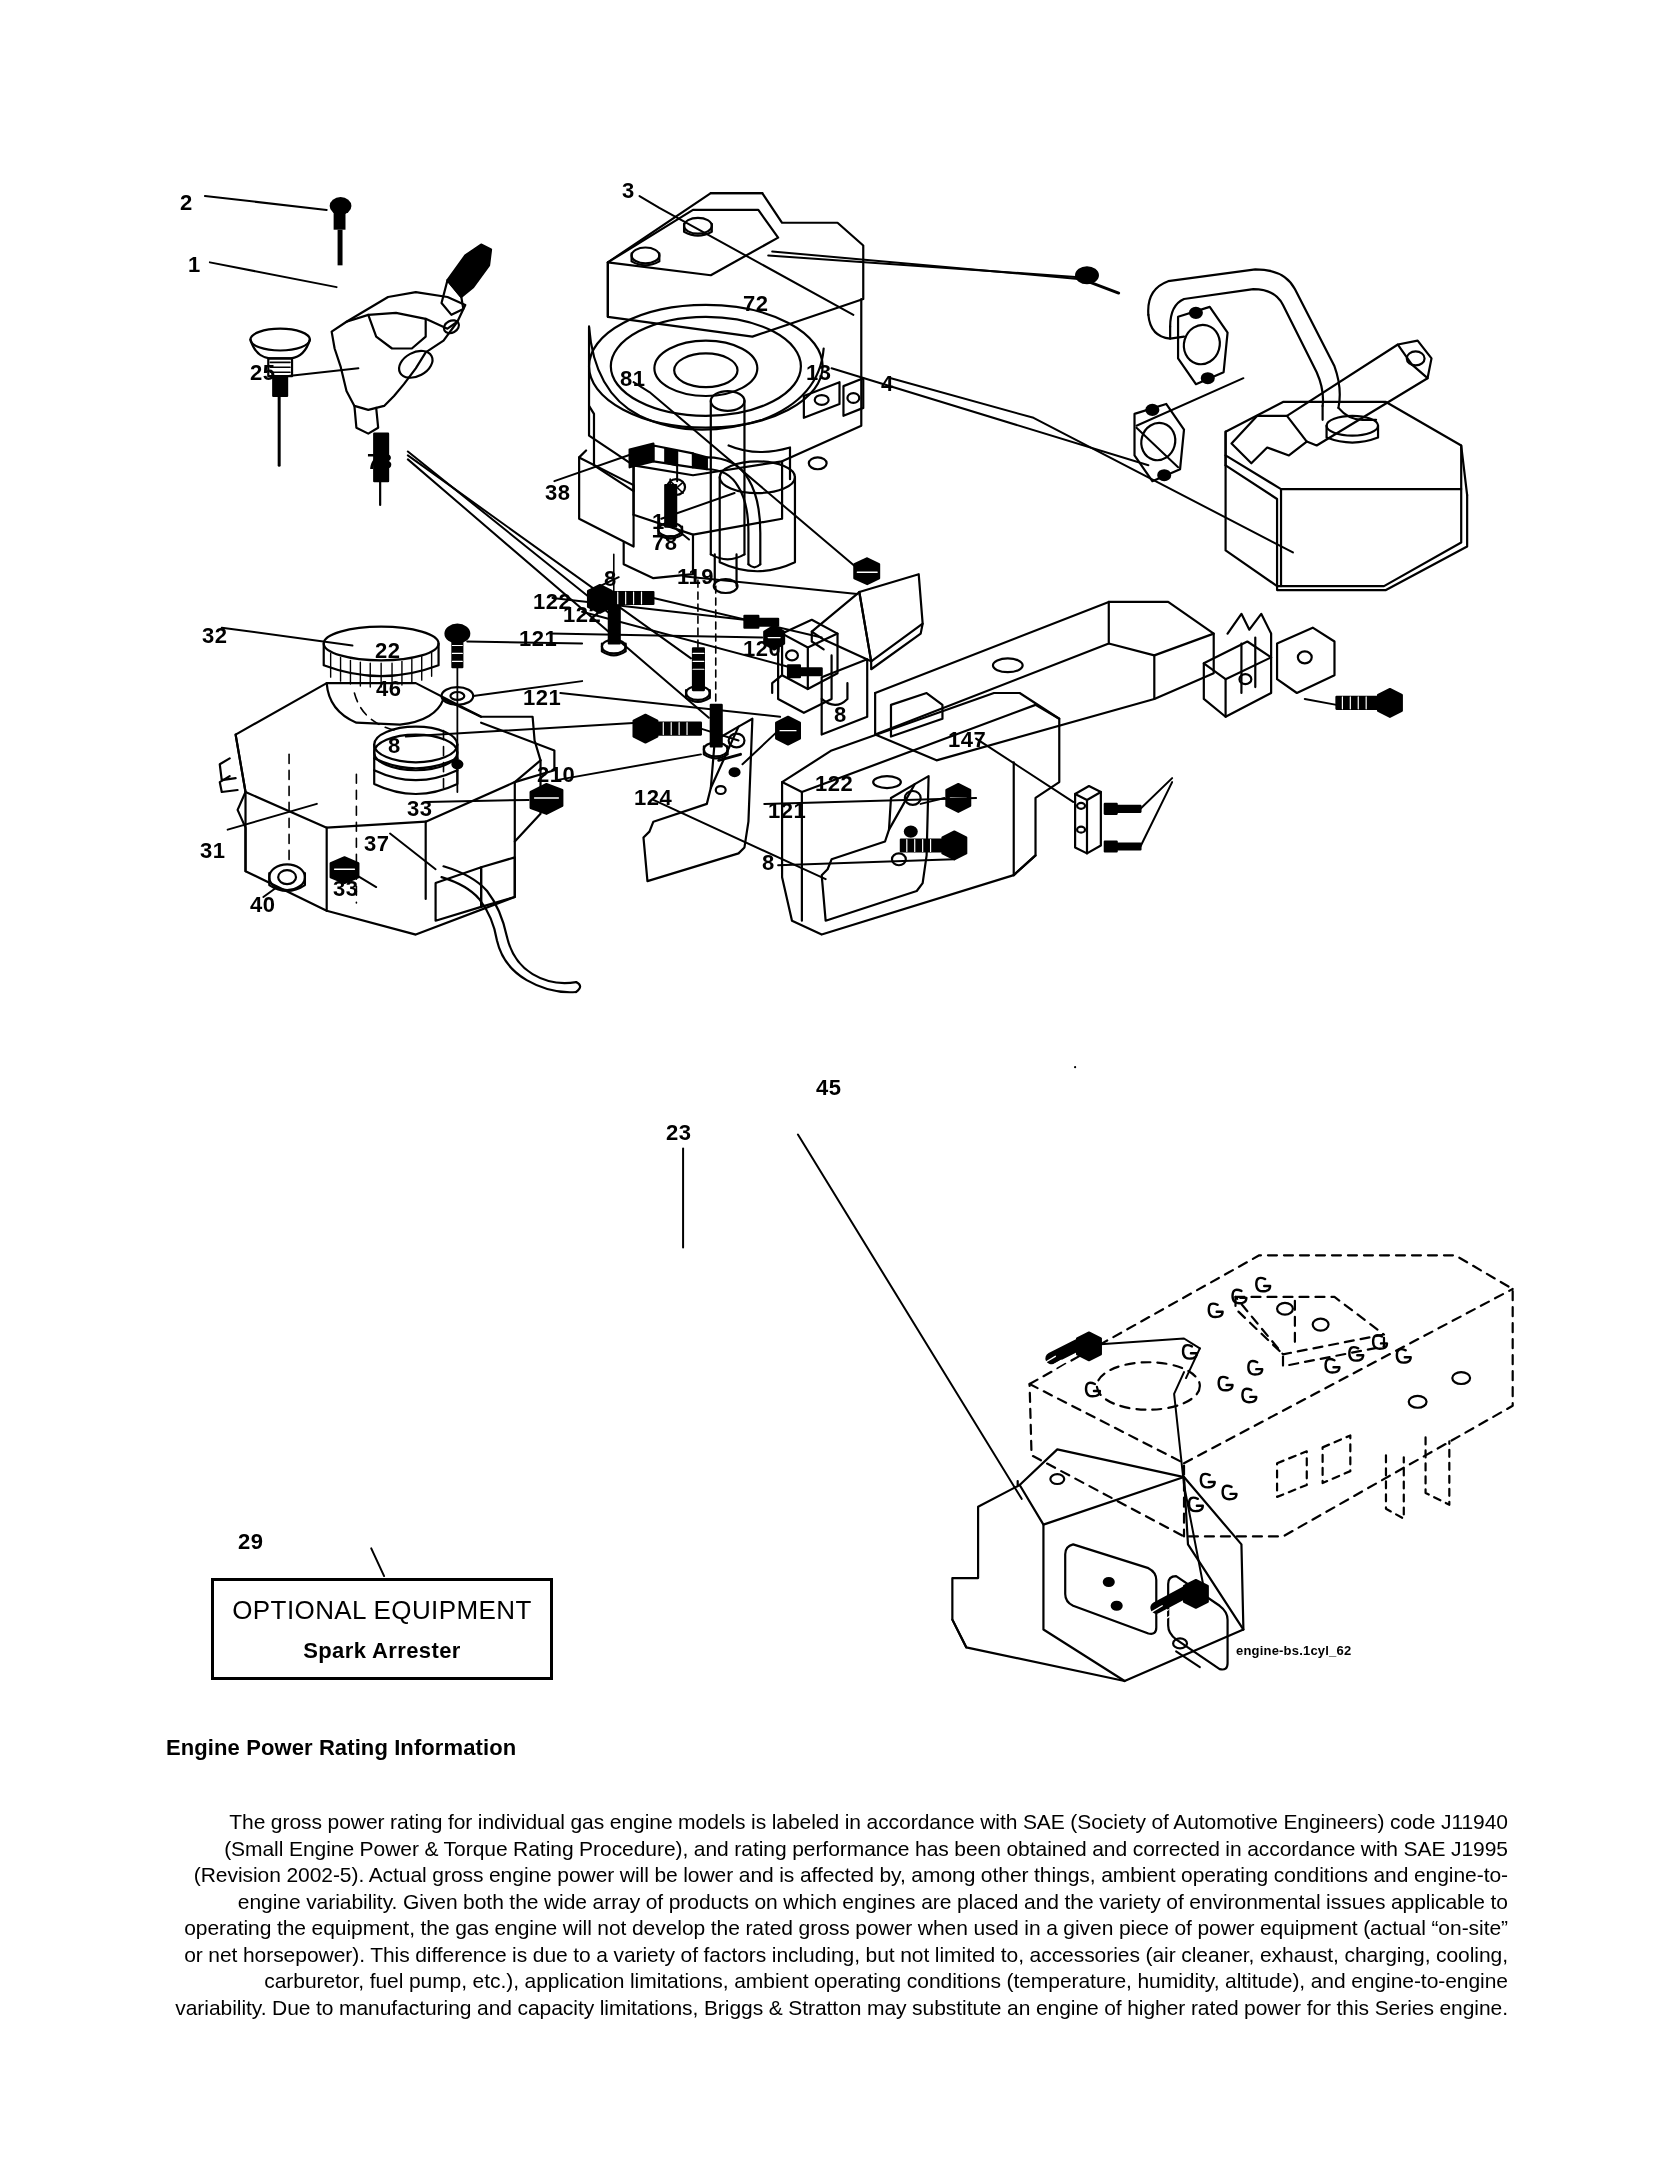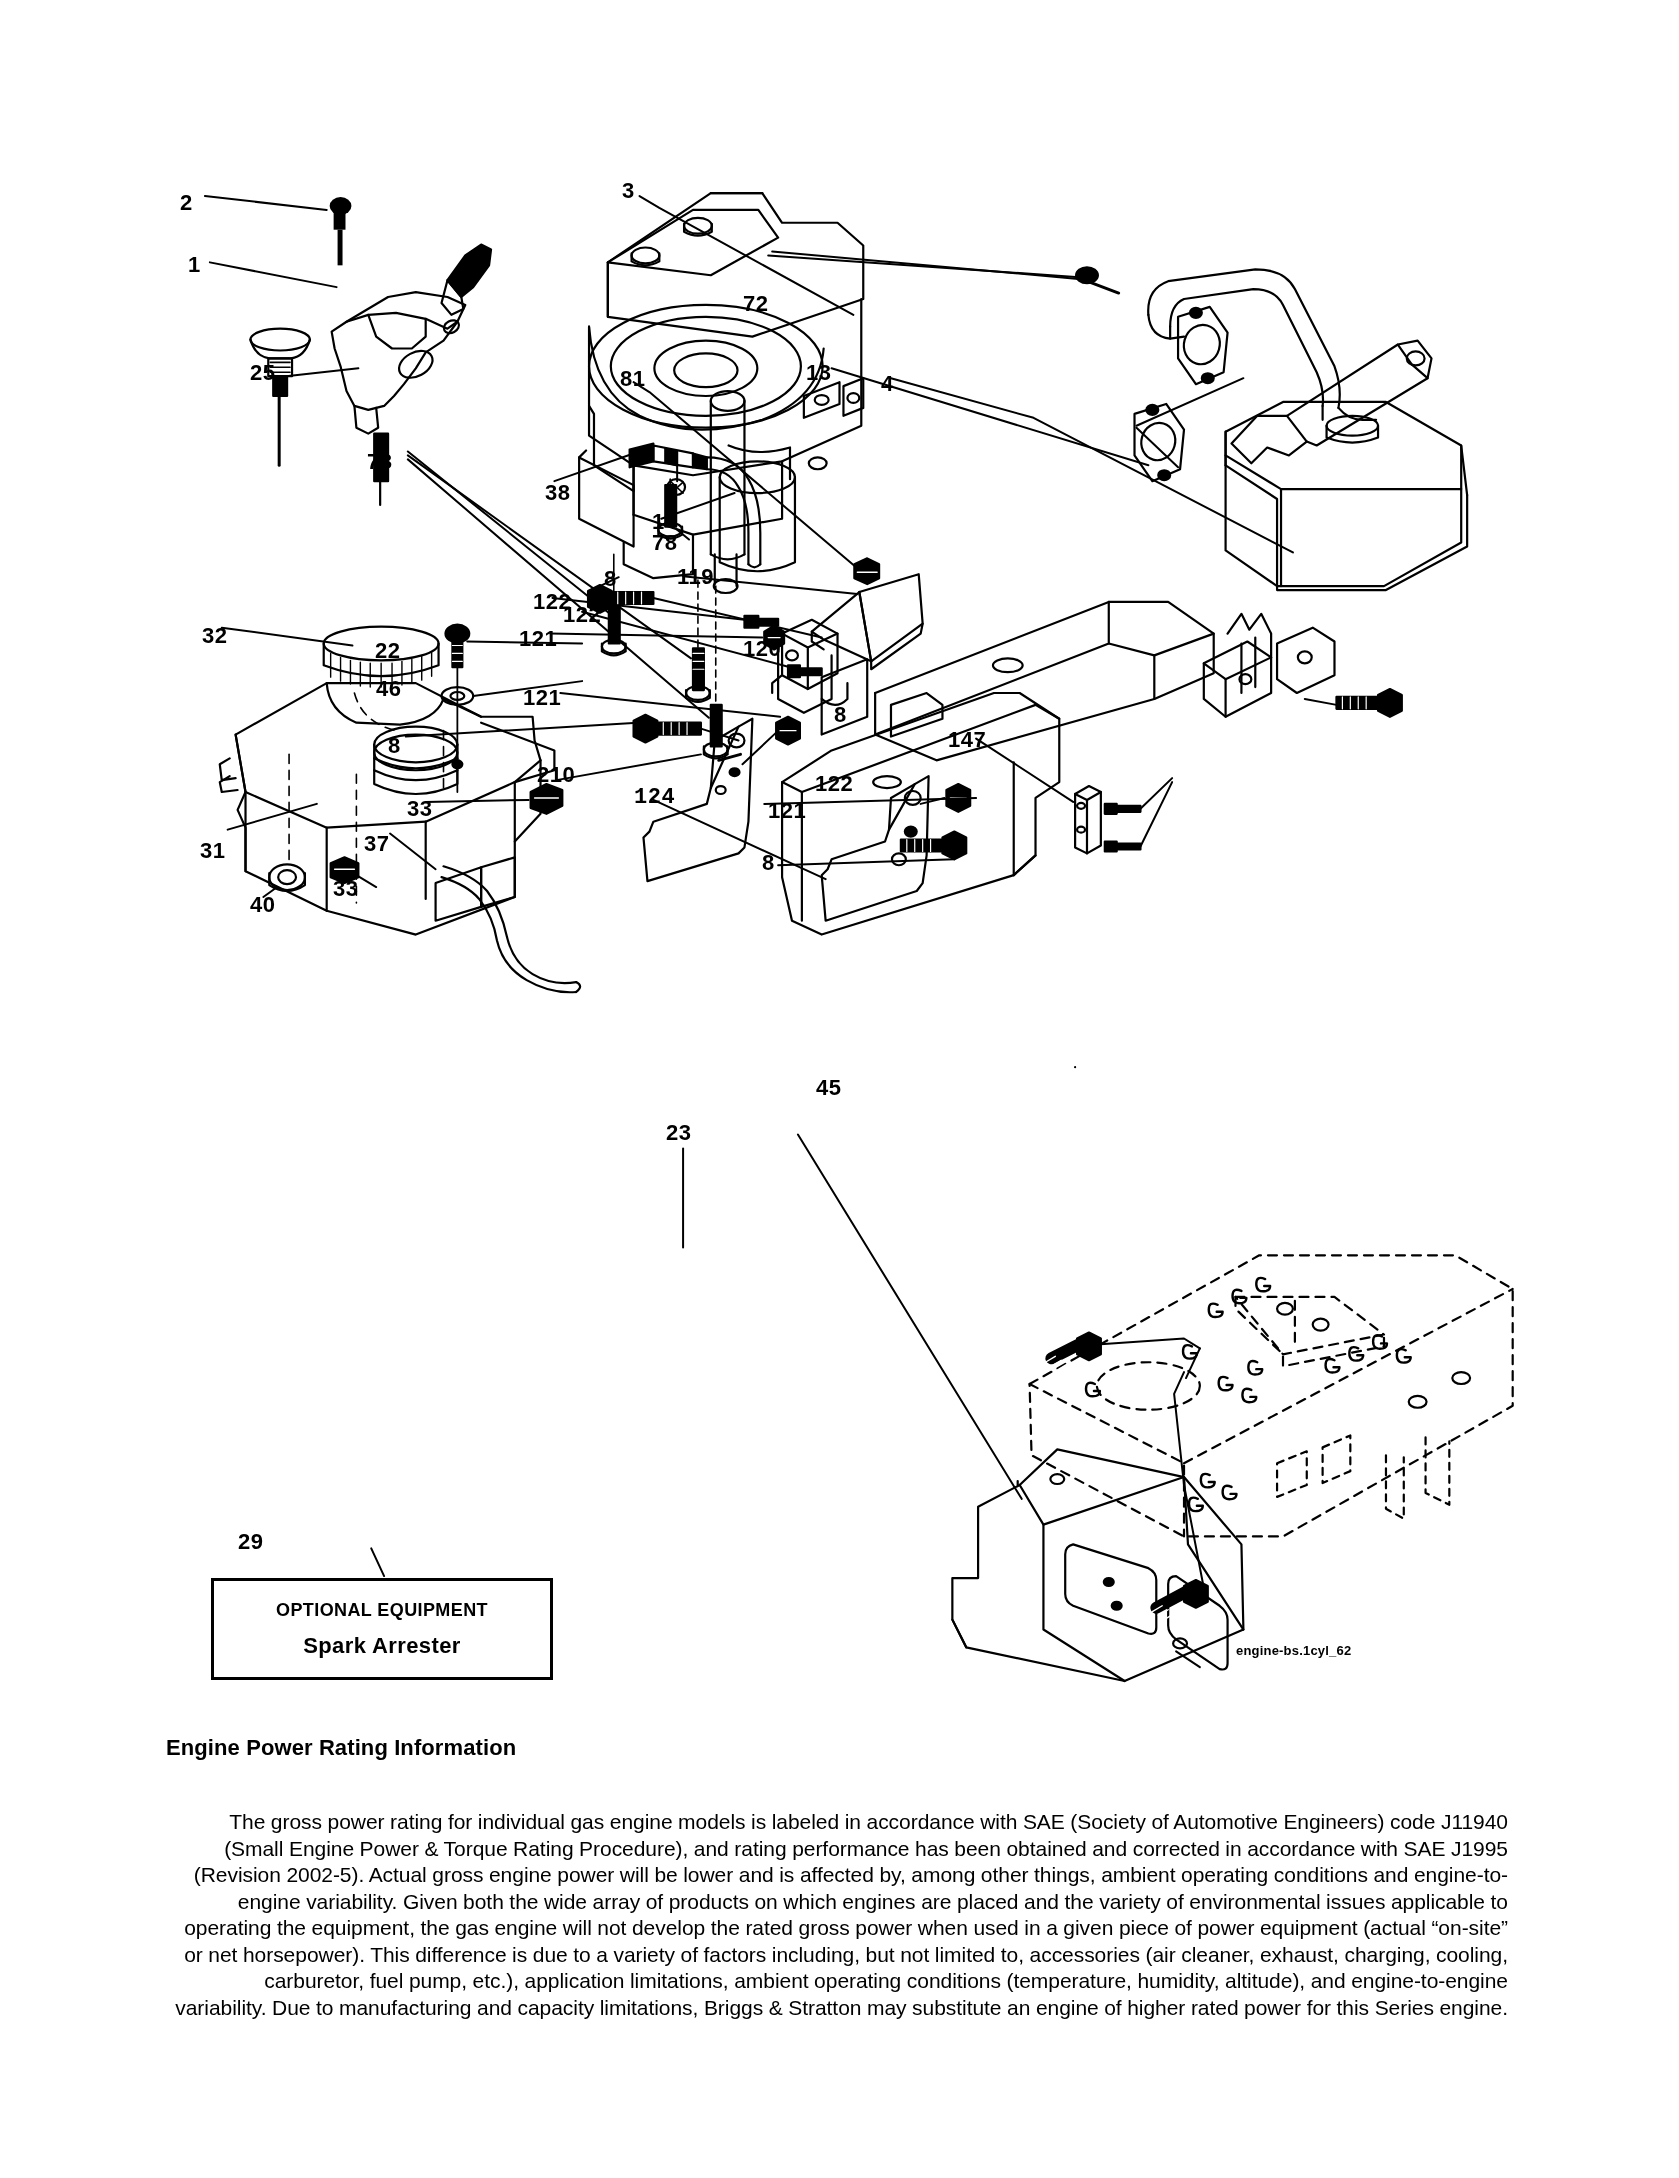--- a/index.html
+++ b/index.html
@@ -26,21 +26,21 @@
   #optbox{
     position:absolute;
     left:211px;top:1578px;width:342px;height:102px;
     border:3px solid #000;
     background:#fff;
     display:flex;flex-direction:column;
     align-items:center;justify-content:center;
     gap:12px;
     box-sizing:border-box;
   }
-  #optbox .l1{font-size:18px;font-weight:bold;letter-spacing:0.4px;}
+  #optbox .l1{font-size:26px;font-weight:normal;letter-spacing:0.4px;}
   #optbox .l2{font-size:22px;font-weight:bold;letter-spacing:0.4px;}
 
   
   #watermark{
     position:absolute;left:1236px;top:1643px;
     font-size:13px;font-weight:bold;letter-spacing:0.2px;
     white-space:nowrap;
   }
 
   
@@ -571,21 +571,21 @@
       <div class="callout" style="left: 743px; top: 638px;">120</div>
       <div class="callout" style="left: 202px; top: 625px;">32</div>
       <div class="callout" style="left: 375px; top: 640px;">22</div>
       <div class="callout" style="left: 376px; top: 678px;">46</div>
       <div class="callout" style="left: 834px; top: 704px;">8</div>
       <div class="callout" style="left: 523px; top: 687px;">121</div>
       <div class="callout" style="left: 948px; top: 729px;">147</div>
       <div class="callout" style="left: 388px; top: 735px;">8</div>
       <div class="callout" style="left: 815px; top: 773px;">122</div>
       <div class="callout" style="left: 537px; top: 764px;">210</div>
-      <div class="callout" style="left: 634px; top: 787px; font-family: Liberation Mono, monospace;">124</div>
+      <div class="callout" style="left: 634px; top: 787px;">124</div>
       <div class="callout" style="left: 768px; top: 800px;">121</div>
       <div class="callout" style="left: 407px; top: 798px;">33</div>
       <div class="callout" style="left: 364px; top: 833px;">37</div>
       <div class="callout" style="left: 200px; top: 840px;">31</div>
       <div class="callout" style="left: 762px; top: 852px;">8</div>
       <div class="callout" style="left: 333px; top: 878px;">33</div>
       <div class="callout" style="left: 250px; top: 894px;">40</div>
       <div class="callout" style="left: 816px; top: 1077px;">45</div>
       <div class="callout" style="left: 666px; top: 1122px;">23</div>
     </div>

